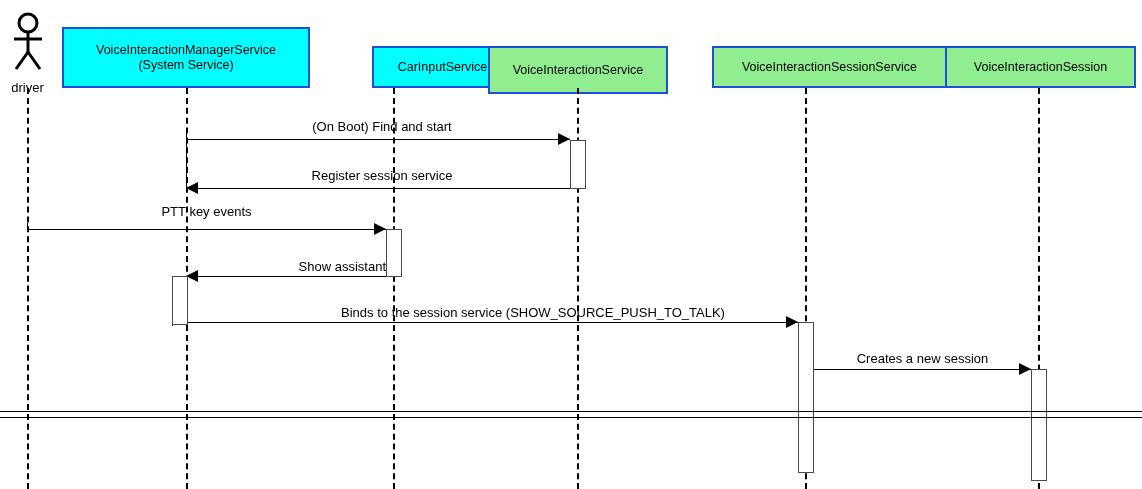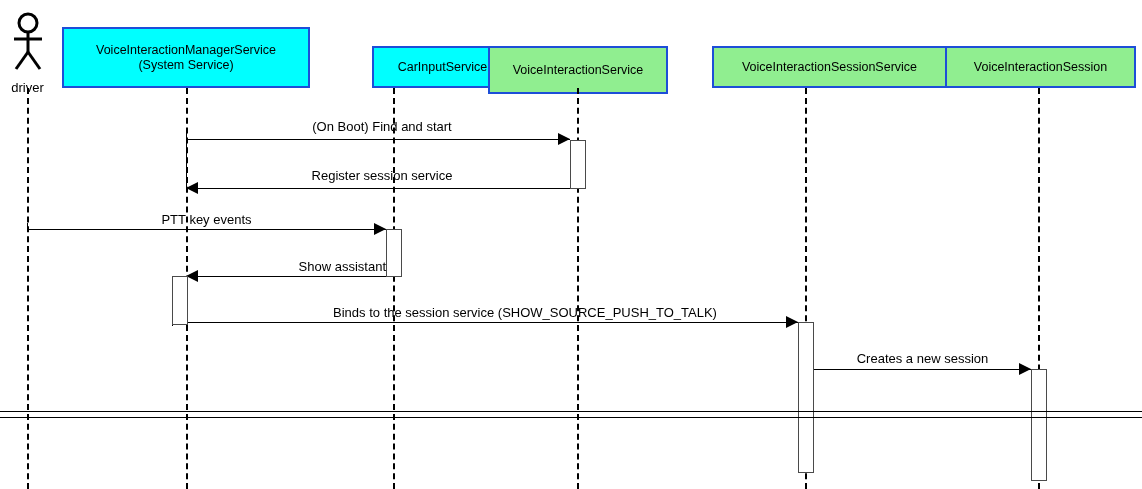--- a/index.html
+++ b/index.html
@@ -89,30 +89,30 @@
 
   <div class="msg-label" style="left:187px;top:119px;width:390px;">(On Boot) Find and start</div>
   <div class="vconn" style="left:186px;top:133px;height:56px;"></div>
   <div class="msg-line" style="left:186px;top:139px;width:384px;"></div>
   <div class="arrowhead right" style="left:558px;top:133px;"></div>
 
   <div class="msg-label" style="left:187px;top:168px;width:390px;">Register session service</div>
   <div class="msg-line" style="left:186px;top:188px;width:384px;"></div>
   <div class="arrowhead left" style="left:186px;top:182px;"></div>
 
-  <div class="msg-label" style="left:27px;top:212px;width:359px;">PTT key events</div>
+  <div class="msg-label" style="left:27px;top:204px;width:359px;">PTT key events</div>
   <div class="vconn" style="left:27px;top:223px;height:8px;"></div>
   <div class="msg-line" style="left:27px;top:229px;width:359px;"></div>
   <div class="arrowhead right" style="left:374px;top:223px;"></div>
 
   <div class="msg-label" style="left:187px;top:259px;width:199px;text-align:right;">Show assistant</div>
   <div class="msg-line" style="left:186px;top:276px;width:200px;"></div>
   <div class="arrowhead left" style="left:186px;top:270px;"></div>
 
-  <div class="msg-label" style="left:172px;top:305px;width:626px;padding-left:40px;">Binds to the session service (SHOW_SOURCE_PUSH_TO_TALK)</div>
+  <div class="msg-label" style="left:180px;top:305px;width:626px;padding-left:40px;">Binds to the session service (SHOW_SOURCE_PUSH_TO_TALK)</div>
   <div class="vconn" style="left:172px;top:316px;height:10px;"></div>
   <div class="msg-line" style="left:172px;top:322px;width:626px;"></div>
   <div class="arrowhead right" style="left:786px;top:316px;"></div>
 
   <div class="msg-label" style="left:814px;top:351px;width:217px;">Creates a new session</div>
   <div class="msg-line" style="left:814px;top:369px;width:217px;"></div>
   <div class="arrowhead right" style="left:1019px;top:363px;"></div>
 
   <div class="activation" style="left:570px;top:140px;width:16px;height:49px;"></div>
   <div class="activation" style="left:386px;top:229px;width:16px;height:48px;"></div>

